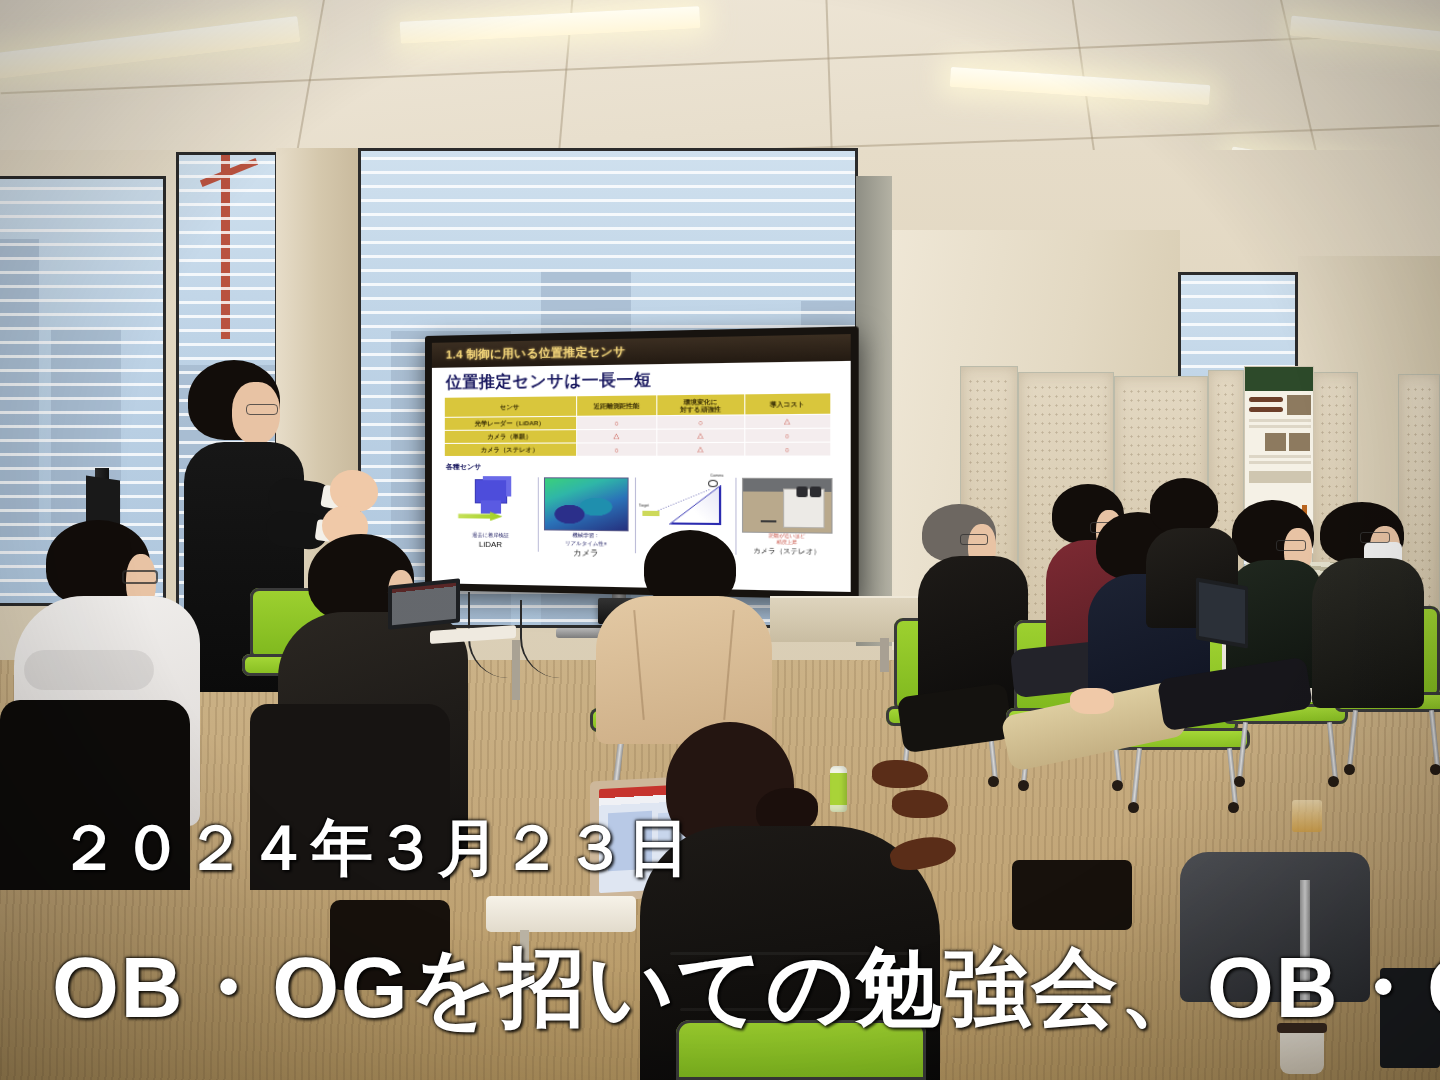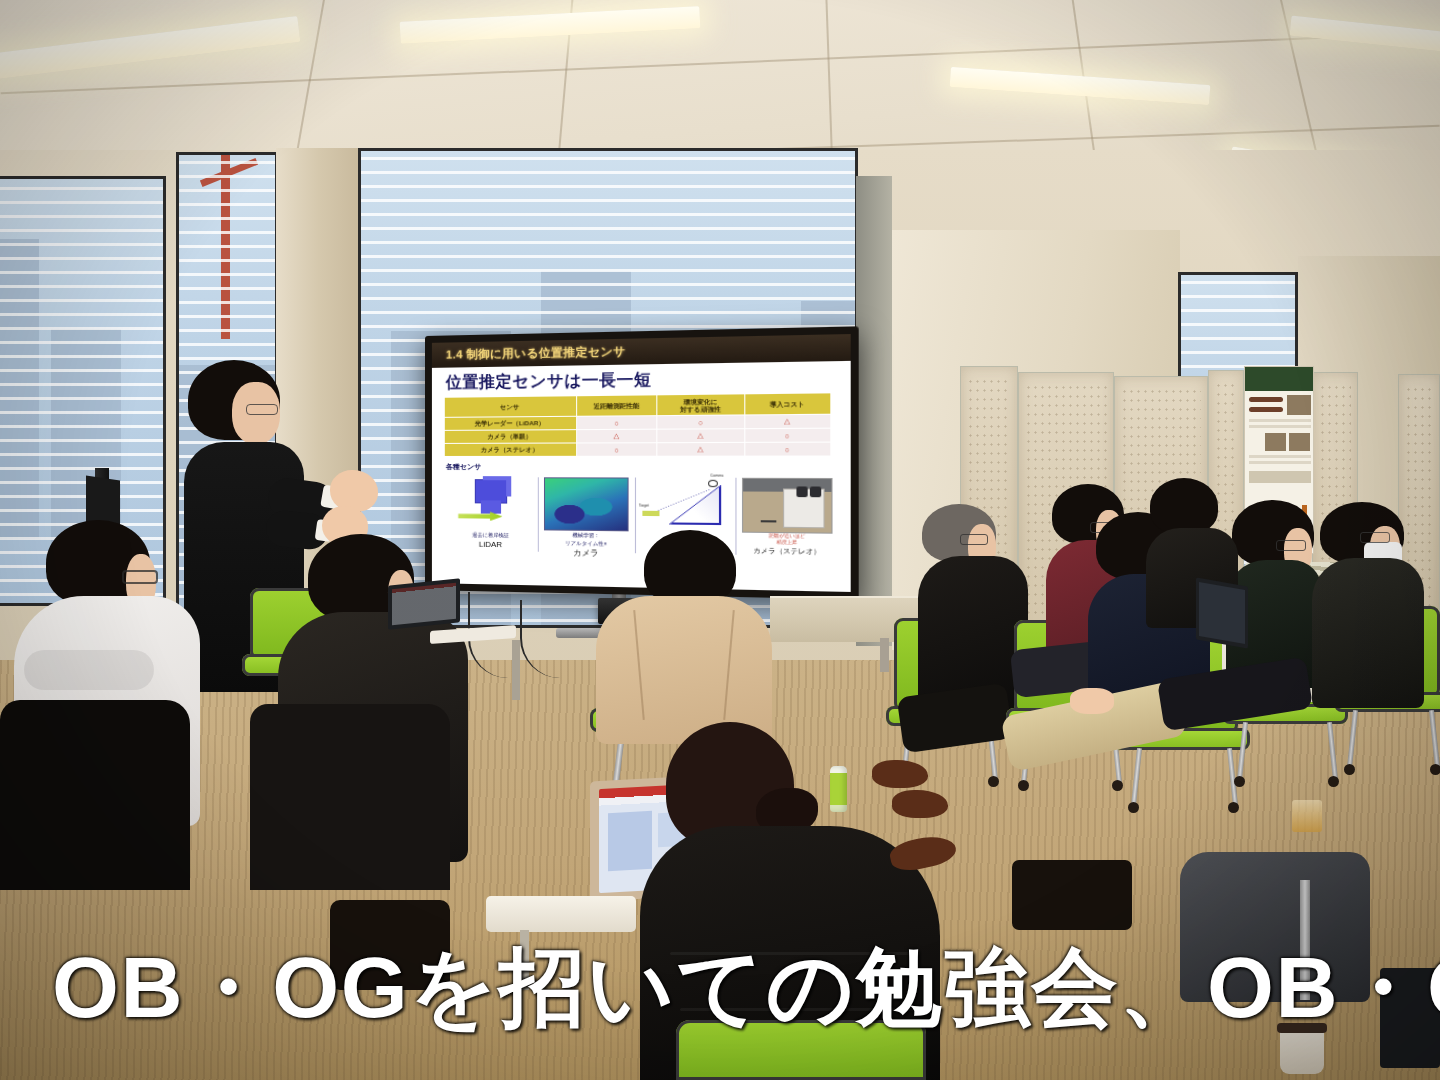--- a/index.html
+++ b/index.html
@@ -749,16 +749,17 @@
   <div style="position:absolute;left:1292px;top:800px;width:30px;height:32px;border-radius:3px;
               background:linear-gradient(180deg,rgba(255,240,200,.55),rgba(210,160,70,.85));"></div>
   <div class="cup" style="left:1280px;top:1028px;">
     <div class="lid2"></div>
   </div>
   <div style="position:absolute;left:1180px;top:852px;width:190px;height:150px;
               background:linear-gradient(160deg,#4e5055,#2c2e32);border-radius:28px 20px 8px 8px;"></div>
   <div style="position:absolute;left:1300px;top:880px;width:10px;height:120px;background:linear-gradient(90deg,#9a9a9a,#d6d6d6,#8f8f8f);"></div>
   <div style="position:absolute;left:1380px;top:968px;width:60px;height:100px;background:#1b1d20;border-radius:4px;"></div>
 
+  <div class="caption" id="cap-date">２０２４年３月２３日</div>
   <div class="caption" id="cap-title">OB・OGを招いての勉強会、OB・OG会</div>
 
   <div class="vignette"></div>
 </div>
 
 </body></html>

